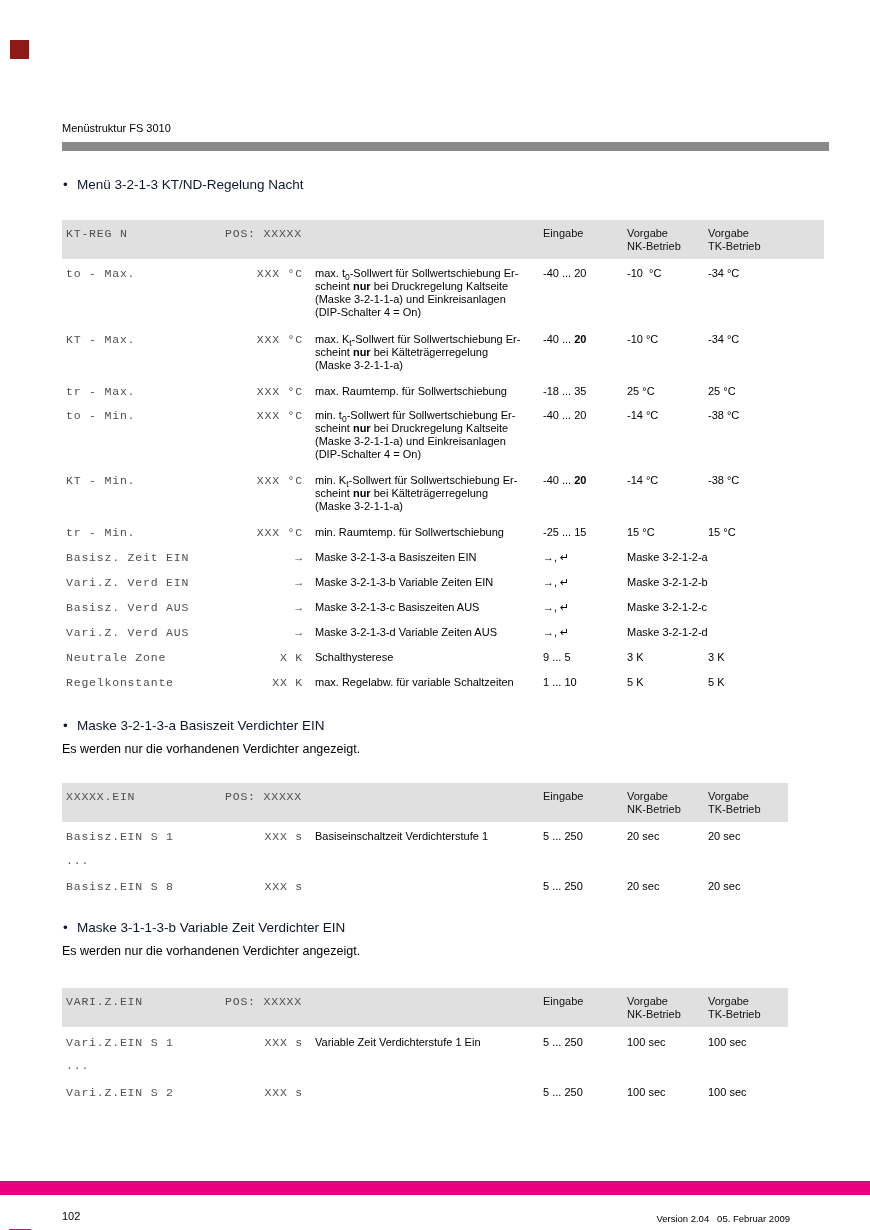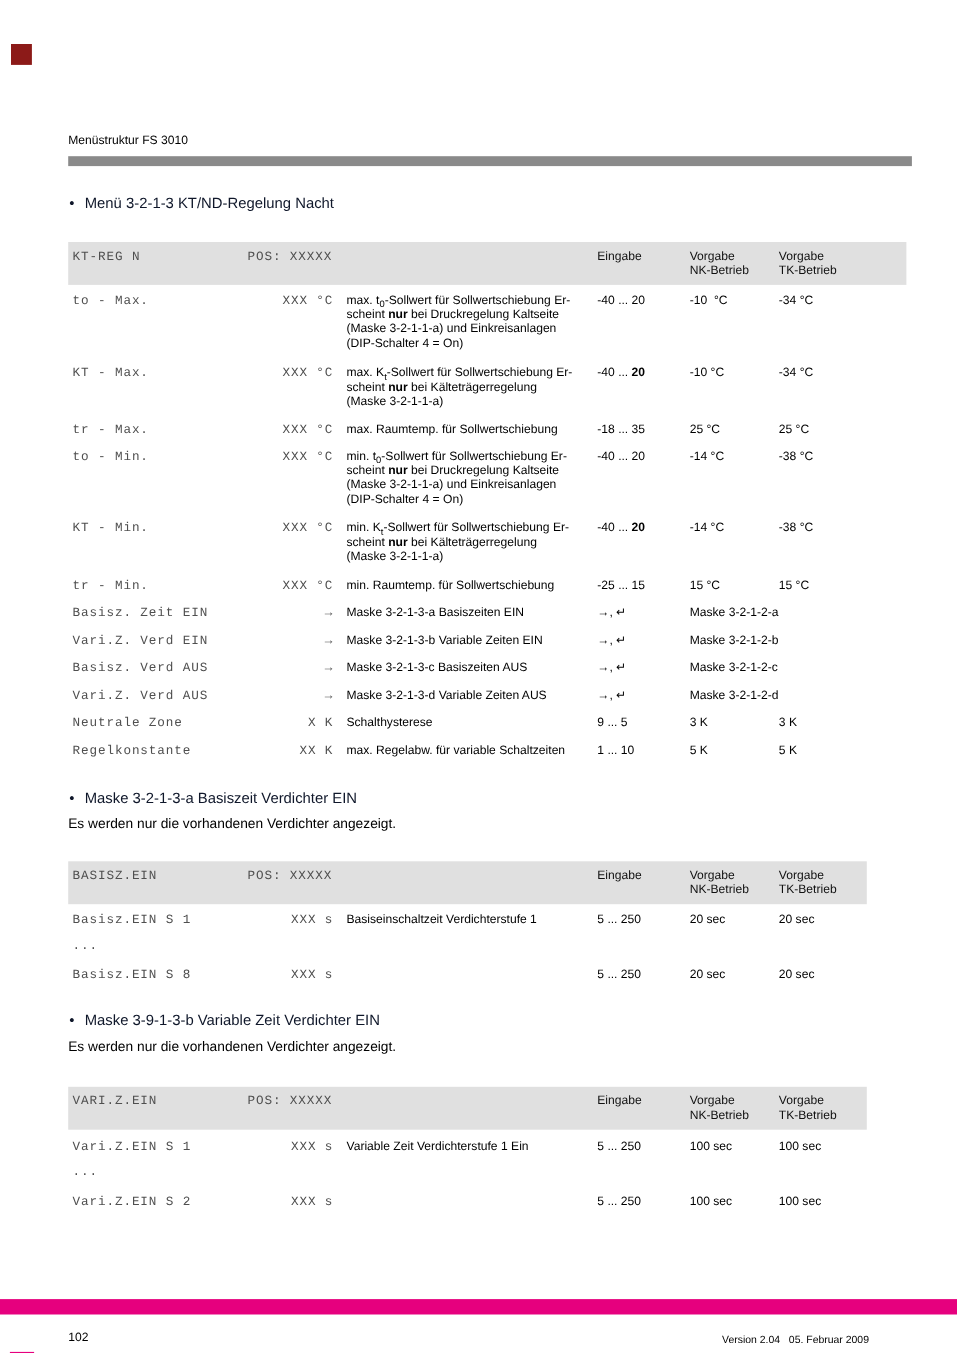--- a/index.html
+++ b/index.html
@@ -149,21 +149,21 @@
     <span class="c-desc sans"><span>max. Regelabw. für variable Schaltzeiten</span></span>
     <span class="c-ein sans"><span>1 ... 10</span></span>
     <span class="c-nk sans">5 K</span>
     <span class="c-tk sans">5 K</span>
   </div>
 
   <div class="abs heading" style="left:63px;top:688px;"><span class="bullet">•</span><span>Maske 3-2-1-3-a Basiszeit Verdichter EIN</span></div>
   <div class="abs note" style="left:62px;top:712px;">Es werden nur die vorhandenen Verdichter angezeigt.</div>
 
   <div class="abs band" style="left:62px;top:753px;width:726px;">
-    <span class="bl mono" style="left:4px;">BASISZ.EIN</span>
+    <span class="bl mono" style="left:4px;">XXXXX.EIN</span>
     <span class="bl mono" style="left:163px;">POS: XXXXX</span>
     <span class="bl sans" style="left:481px;">Eingabe</span>
     <span class="bl sans" style="left:565px;">Vorgabe</span>
     <span class="bl2 sans" style="left:565px;">NK-Betrieb</span>
     <span class="bl sans" style="left:646px;">Vorgabe</span>
     <span class="bl2 sans" style="left:646px;">TK-Betrieb</span>
   </div>
 
   <div class="row" style="top:800px;">
     <span class="c-label mono">Basisz.EIN S 1</span>
@@ -178,21 +178,21 @@
   </div>
   <div class="row" style="top:850px;">
     <span class="c-label mono">Basisz.EIN S 8</span>
     <span class="c-unit mono">XXX s</span>
     <span class="c-desc sans"></span>
     <span class="c-ein sans">5 ... 250</span>
     <span class="c-nk sans">20 sec</span>
     <span class="c-tk sans">20 sec</span>
   </div>
 
-  <div class="abs heading" style="left:63px;top:890px;"><span class="bullet">•</span><span>Maske 3-9-1-3-b Variable Zeit Verdichter EIN</span></div>
+  <div class="abs heading" style="left:63px;top:890px;"><span class="bullet">•</span><span>Maske 3-1-1-3-b Variable Zeit Verdichter EIN</span></div>
   <div class="abs note" style="left:62px;top:914px;">Es werden nur die vorhandenen Verdichter angezeigt.</div>
 
   <div class="abs band" style="left:62px;top:958px;width:726px;">
     <span class="bl mono" style="left:4px;">VARI.Z.EIN</span>
     <span class="bl mono" style="left:163px;">POS: XXXXX</span>
     <span class="bl sans" style="left:481px;">Eingabe</span>
     <span class="bl sans" style="left:565px;">Vorgabe</span>
     <span class="bl2 sans" style="left:565px;">NK-Betrieb</span>
     <span class="bl sans" style="left:646px;">Vorgabe</span>
     <span class="bl2 sans" style="left:646px;">TK-Betrieb</span>

